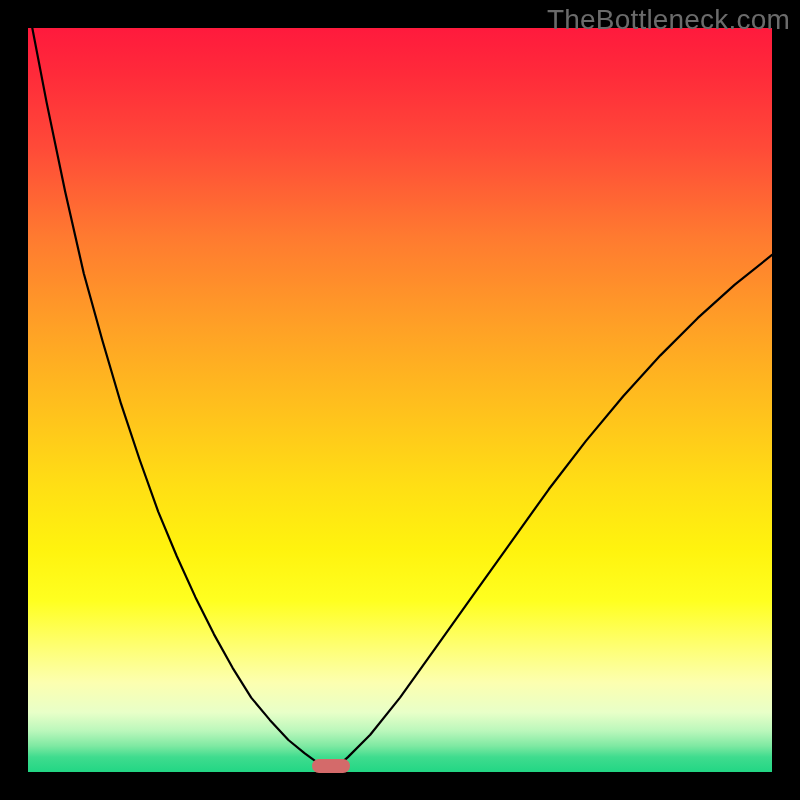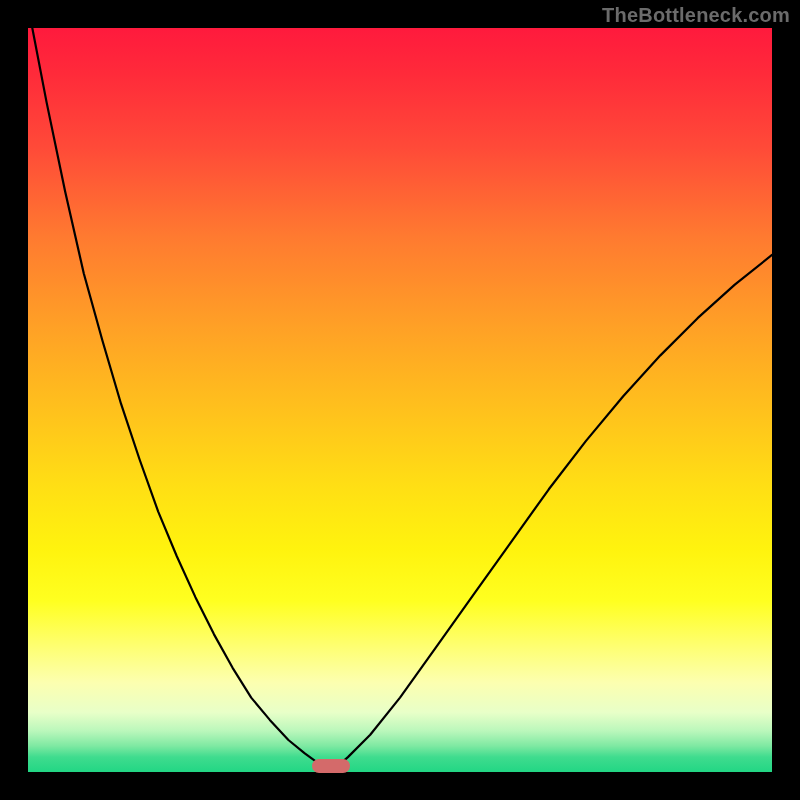--- a/index.html
+++ b/index.html
@@ -42,22 +42,22 @@
       #7ee9a2 96.5%,
       #3fdc8e 98%,
       #22d684 100%
     );
   }
   .watermark {
     position: absolute;
     top: 4px;
     right: 10px;
     color: #6b6b6b;
-    font-size: 20px;
-    font-weight: 700;
+    font-size: 28px;
+    font-weight: 400;
     letter-spacing: 0.2px;
     user-select: none;
   }
   svg.curve {
     position: absolute;
     left: 0;
     top: 0;
     width: 744px;
     height: 744px;
   }

